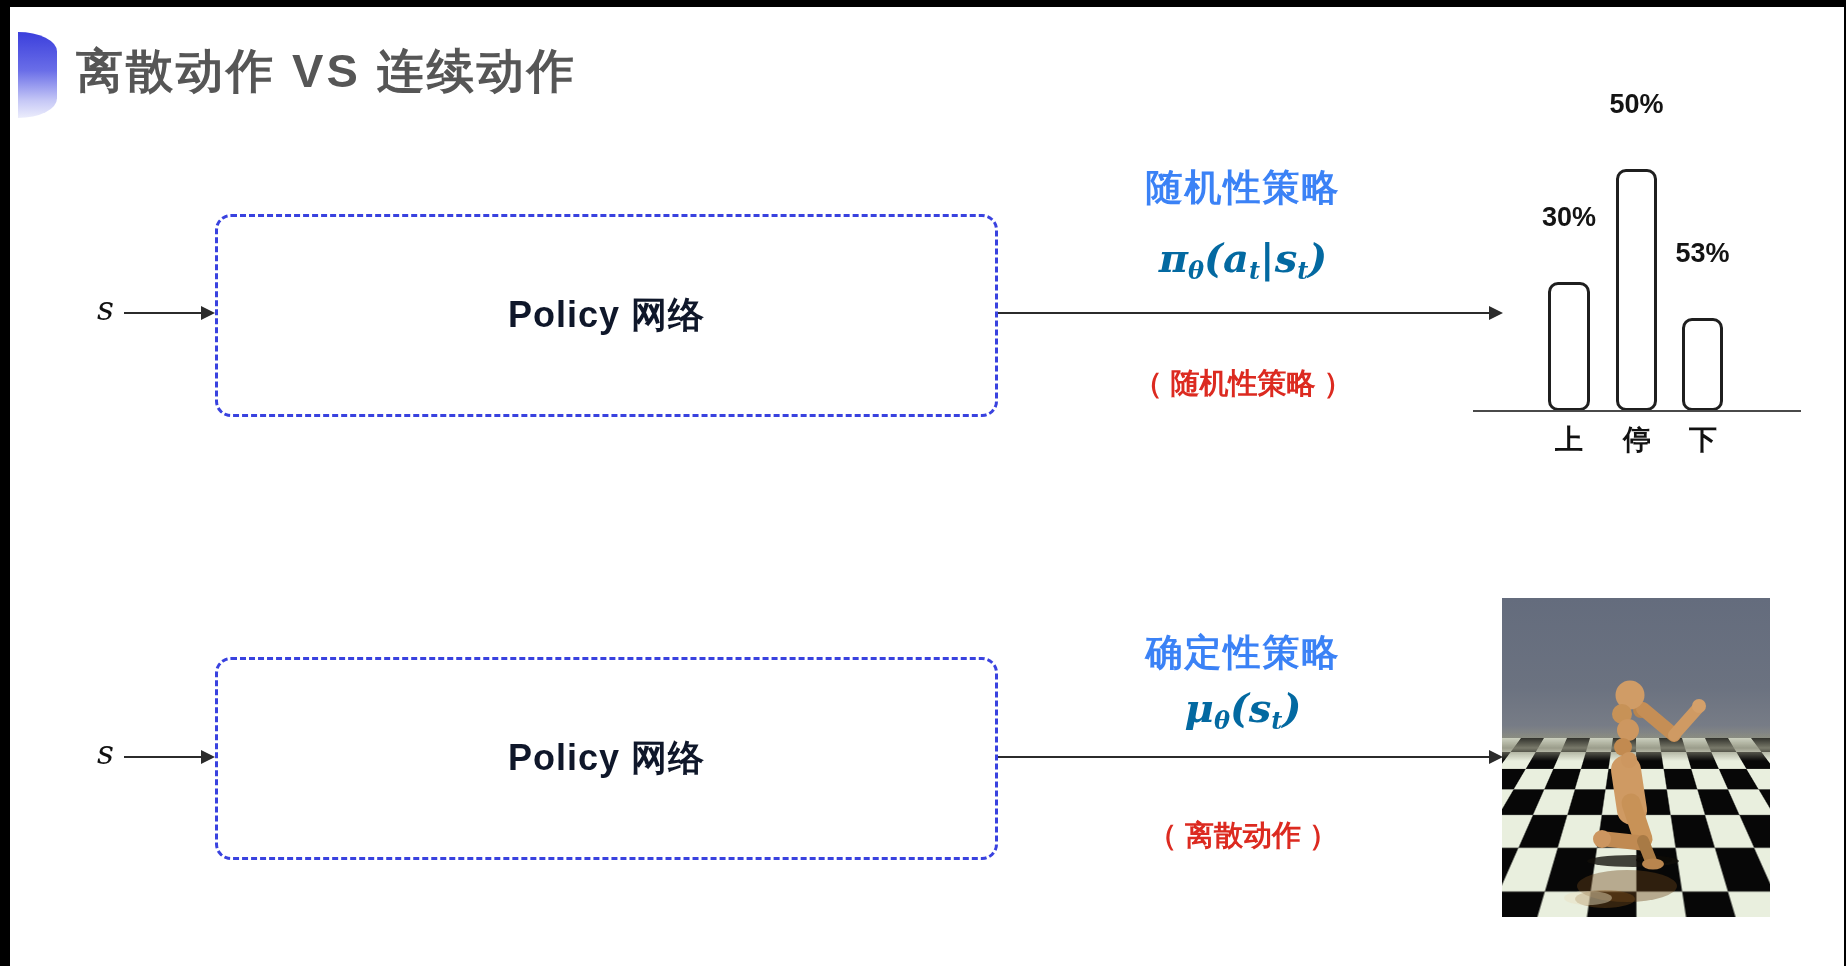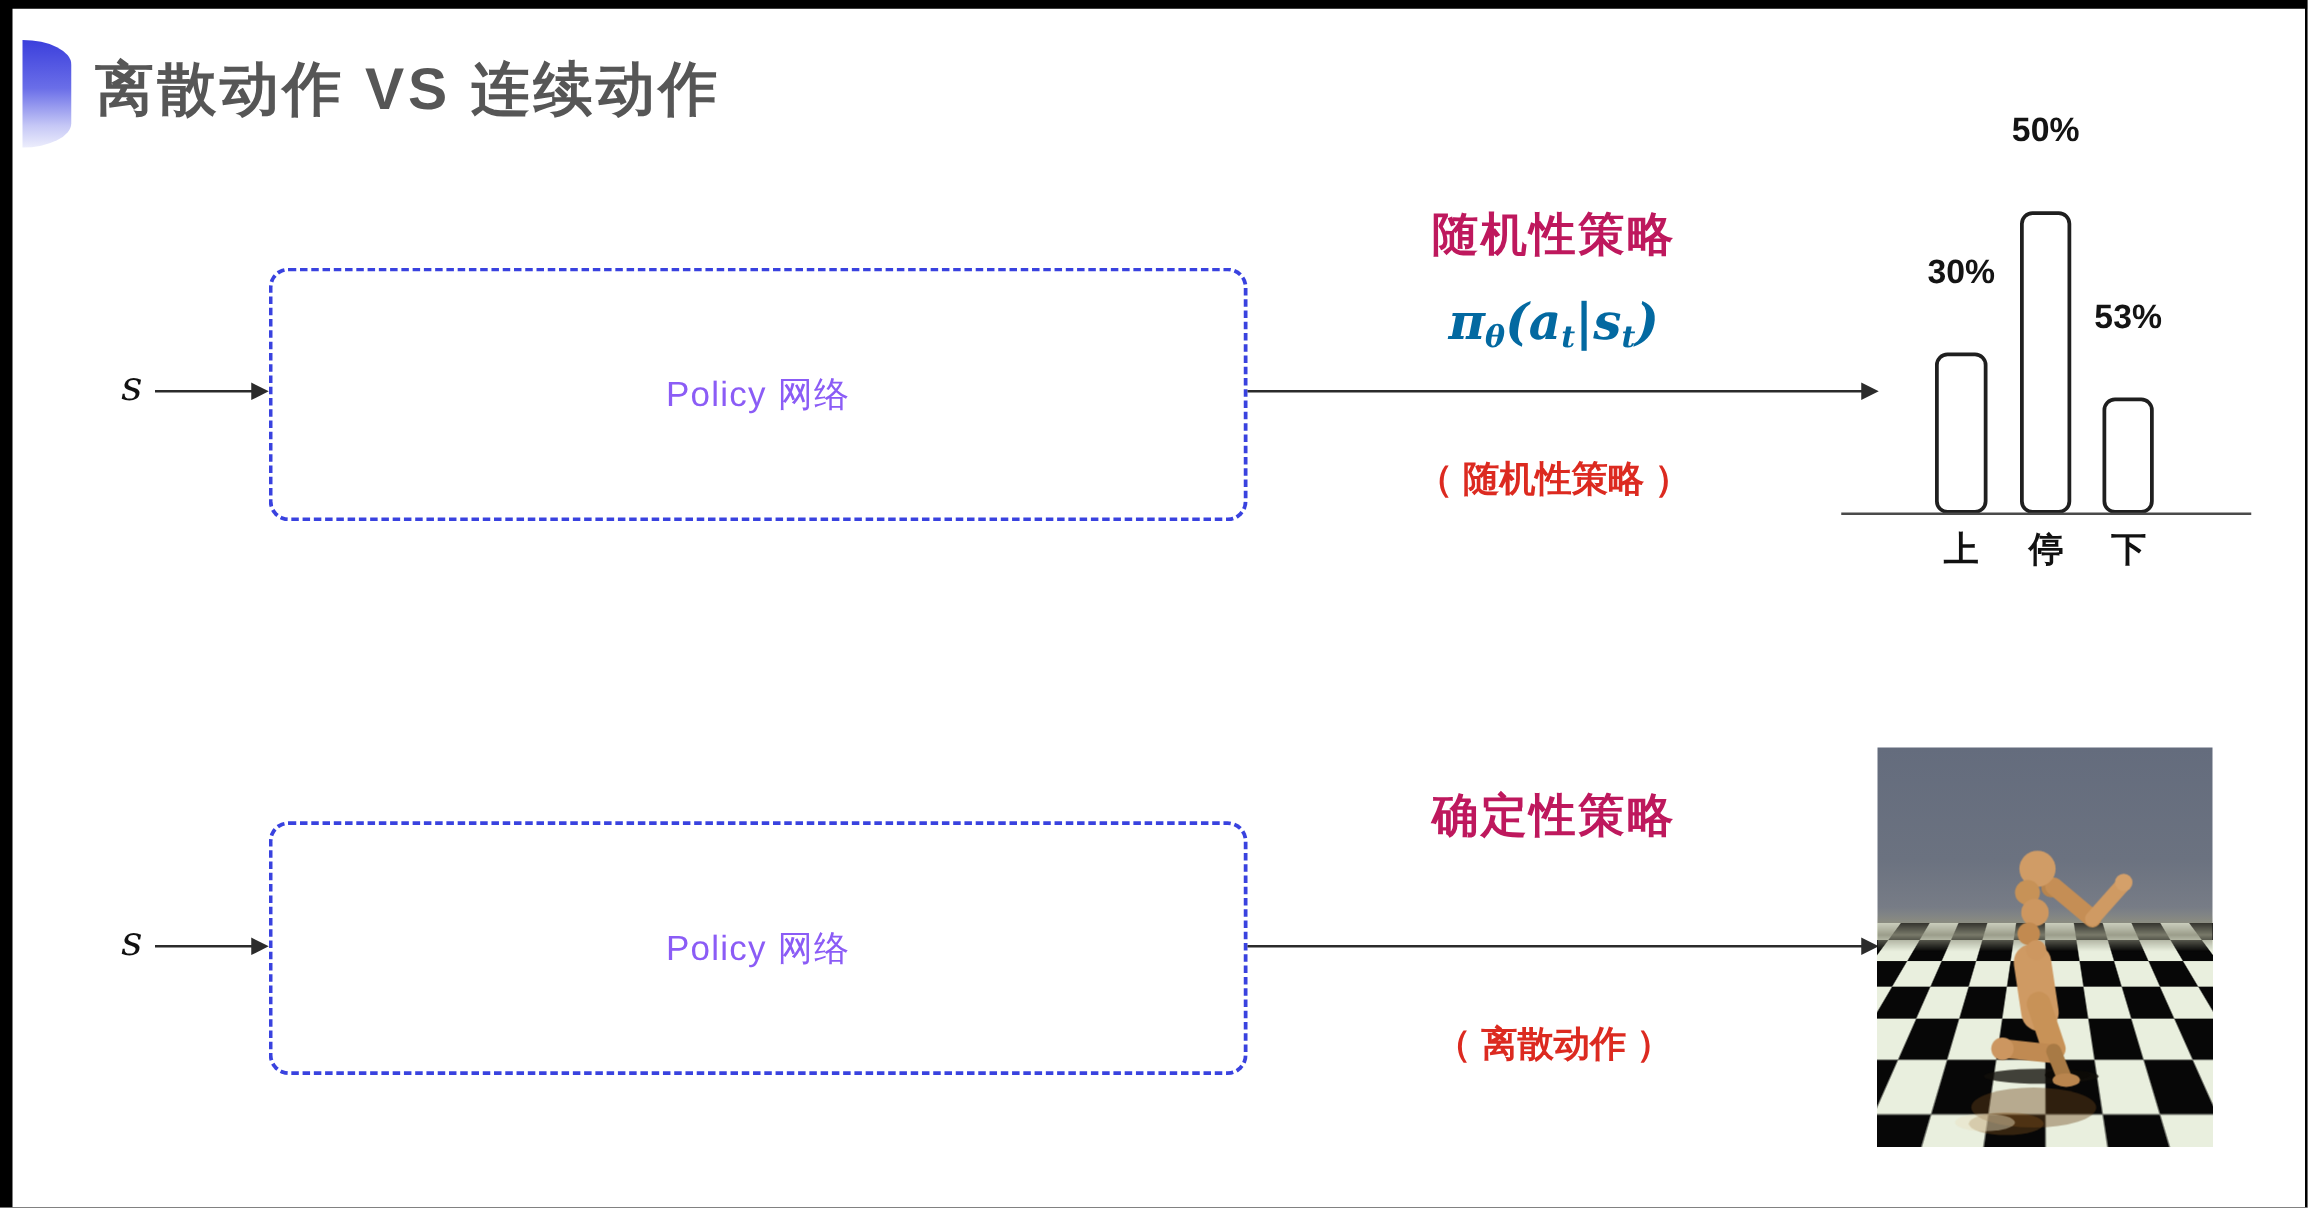--- a/index.html
+++ b/index.html
@@ -31,24 +31,24 @@
   .arrow{position:absolute;height:2px;background:#2b2b2b;}
   .arrow::after{
     content:"";position:absolute;right:-13px;top:-6px;width:0;height:0;
     border-left:14px solid #2b2b2b;border-top:7px solid transparent;border-bottom:7px solid transparent;
   }
   .policy-box{
     position:absolute;left:215px;width:783px;height:203px;box-sizing:border-box;
     border:3px dashed #3942df;border-radius:16px;background:#fff;
     display:flex;align-items:center;justify-content:center;
   }
-  .policy-box .box-label{font-size:28px;color:#8b5cf6;font-weight:400;letter-spacing:1px;}
+  .policy-box .box-label{font-size:36px;color:#0f172a;font-weight:700;letter-spacing:1px;}
 
   .policy-type{position:absolute;left:1123px;width:240px;text-align:center;
-    font-size:37px;font-weight:700;color:#be185d;letter-spacing:2px;white-space:nowrap;}
+    font-size:37px;font-weight:700;color:#3b82f6;letter-spacing:2px;white-space:nowrap;}
   .formula{
     position:absolute;left:1123px;width:240px;text-align:center;
     font-family:"DejaVu Serif","Liberation Serif",serif;font-style:italic;
     font-size:40px;color:#0369a1;white-space:nowrap;font-weight:bold;
   }
   .formula .sub{font-size:0.60em;vertical-align:-0.28em;}
   .action-note{position:absolute;left:1123px;width:240px;text-align:center;
     font-size:29px;font-weight:700;color:#dc2a20;white-space:nowrap;}
 
   
@@ -120,20 +120,21 @@
   <span class="cat-label" style="left:1682px;">下</span>
 
   <span class="s-label" style="left:97px;top:736px;">s</span>
   <div class="arrow" style="left:124px;top:756px;width:78px;"></div>
   <div class="policy-box" style="top:657px;">
     <span class="box-label">Policy 网络</span>
   </div>
   <div class="arrow" style="left:998px;top:756px;width:492px;"></div>
 
   <div class="policy-type" style="top:628px;text-align:center;">确定性策略</div>
+  <div class="formula" style="top:684px;"><span>μ</span><span class="sub">θ</span><span>(</span><span>s</span><span class="sub">t</span><span></span><span></span><span class="sub"></span><span>)</span></div>
   <div class="action-note" style="top:816px;">（ 离散动作 ）</div>
 
   <div class="robot-photo" title="humanoid robot on checkerboard floor">
     <div class="robot-floor"></div>
     <div class="robot-haze"></div>
     <svg class="robot-svg" viewBox="0 0 268 319">
 
       <ellipse cx="125" cy="288" rx="50" ry="16" fill="#6b4418" opacity="0.40"></ellipse>
       <ellipse cx="103" cy="301" rx="30" ry="9" fill="#8a5a20" opacity="0.35"></ellipse>
       <ellipse cx="86" cy="300" rx="24" ry="7" fill="#e8e0c0" opacity="0.45"></ellipse>

